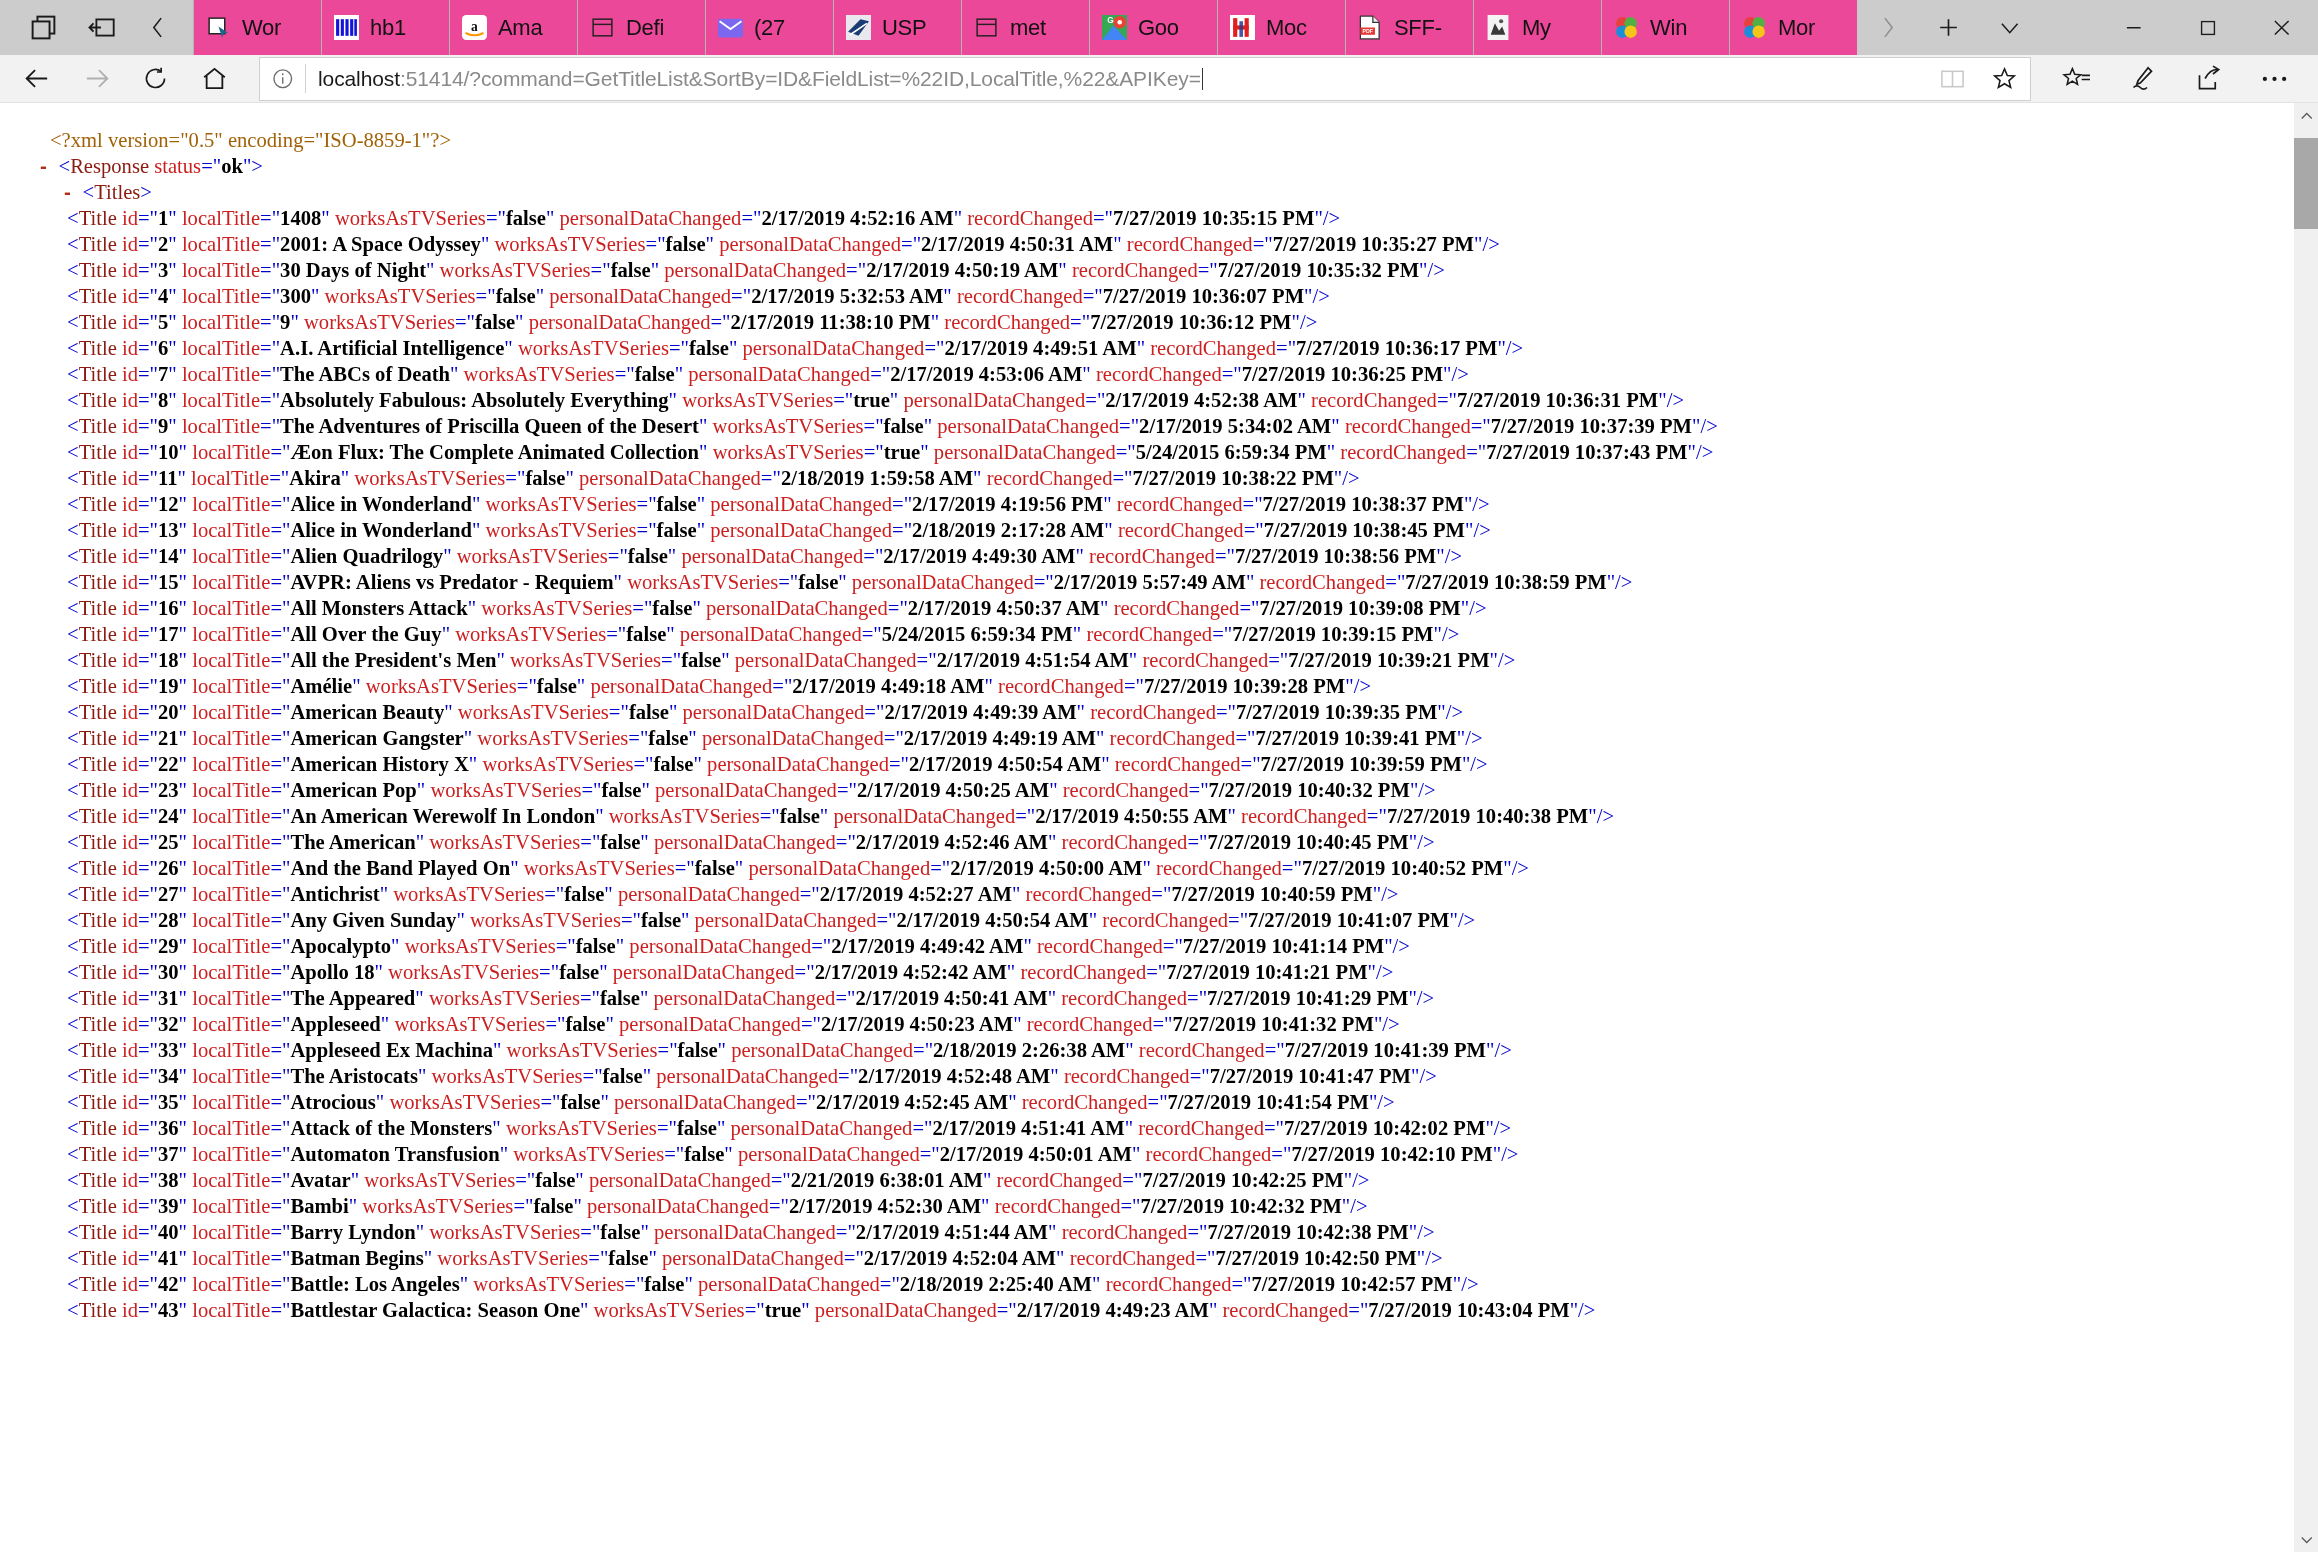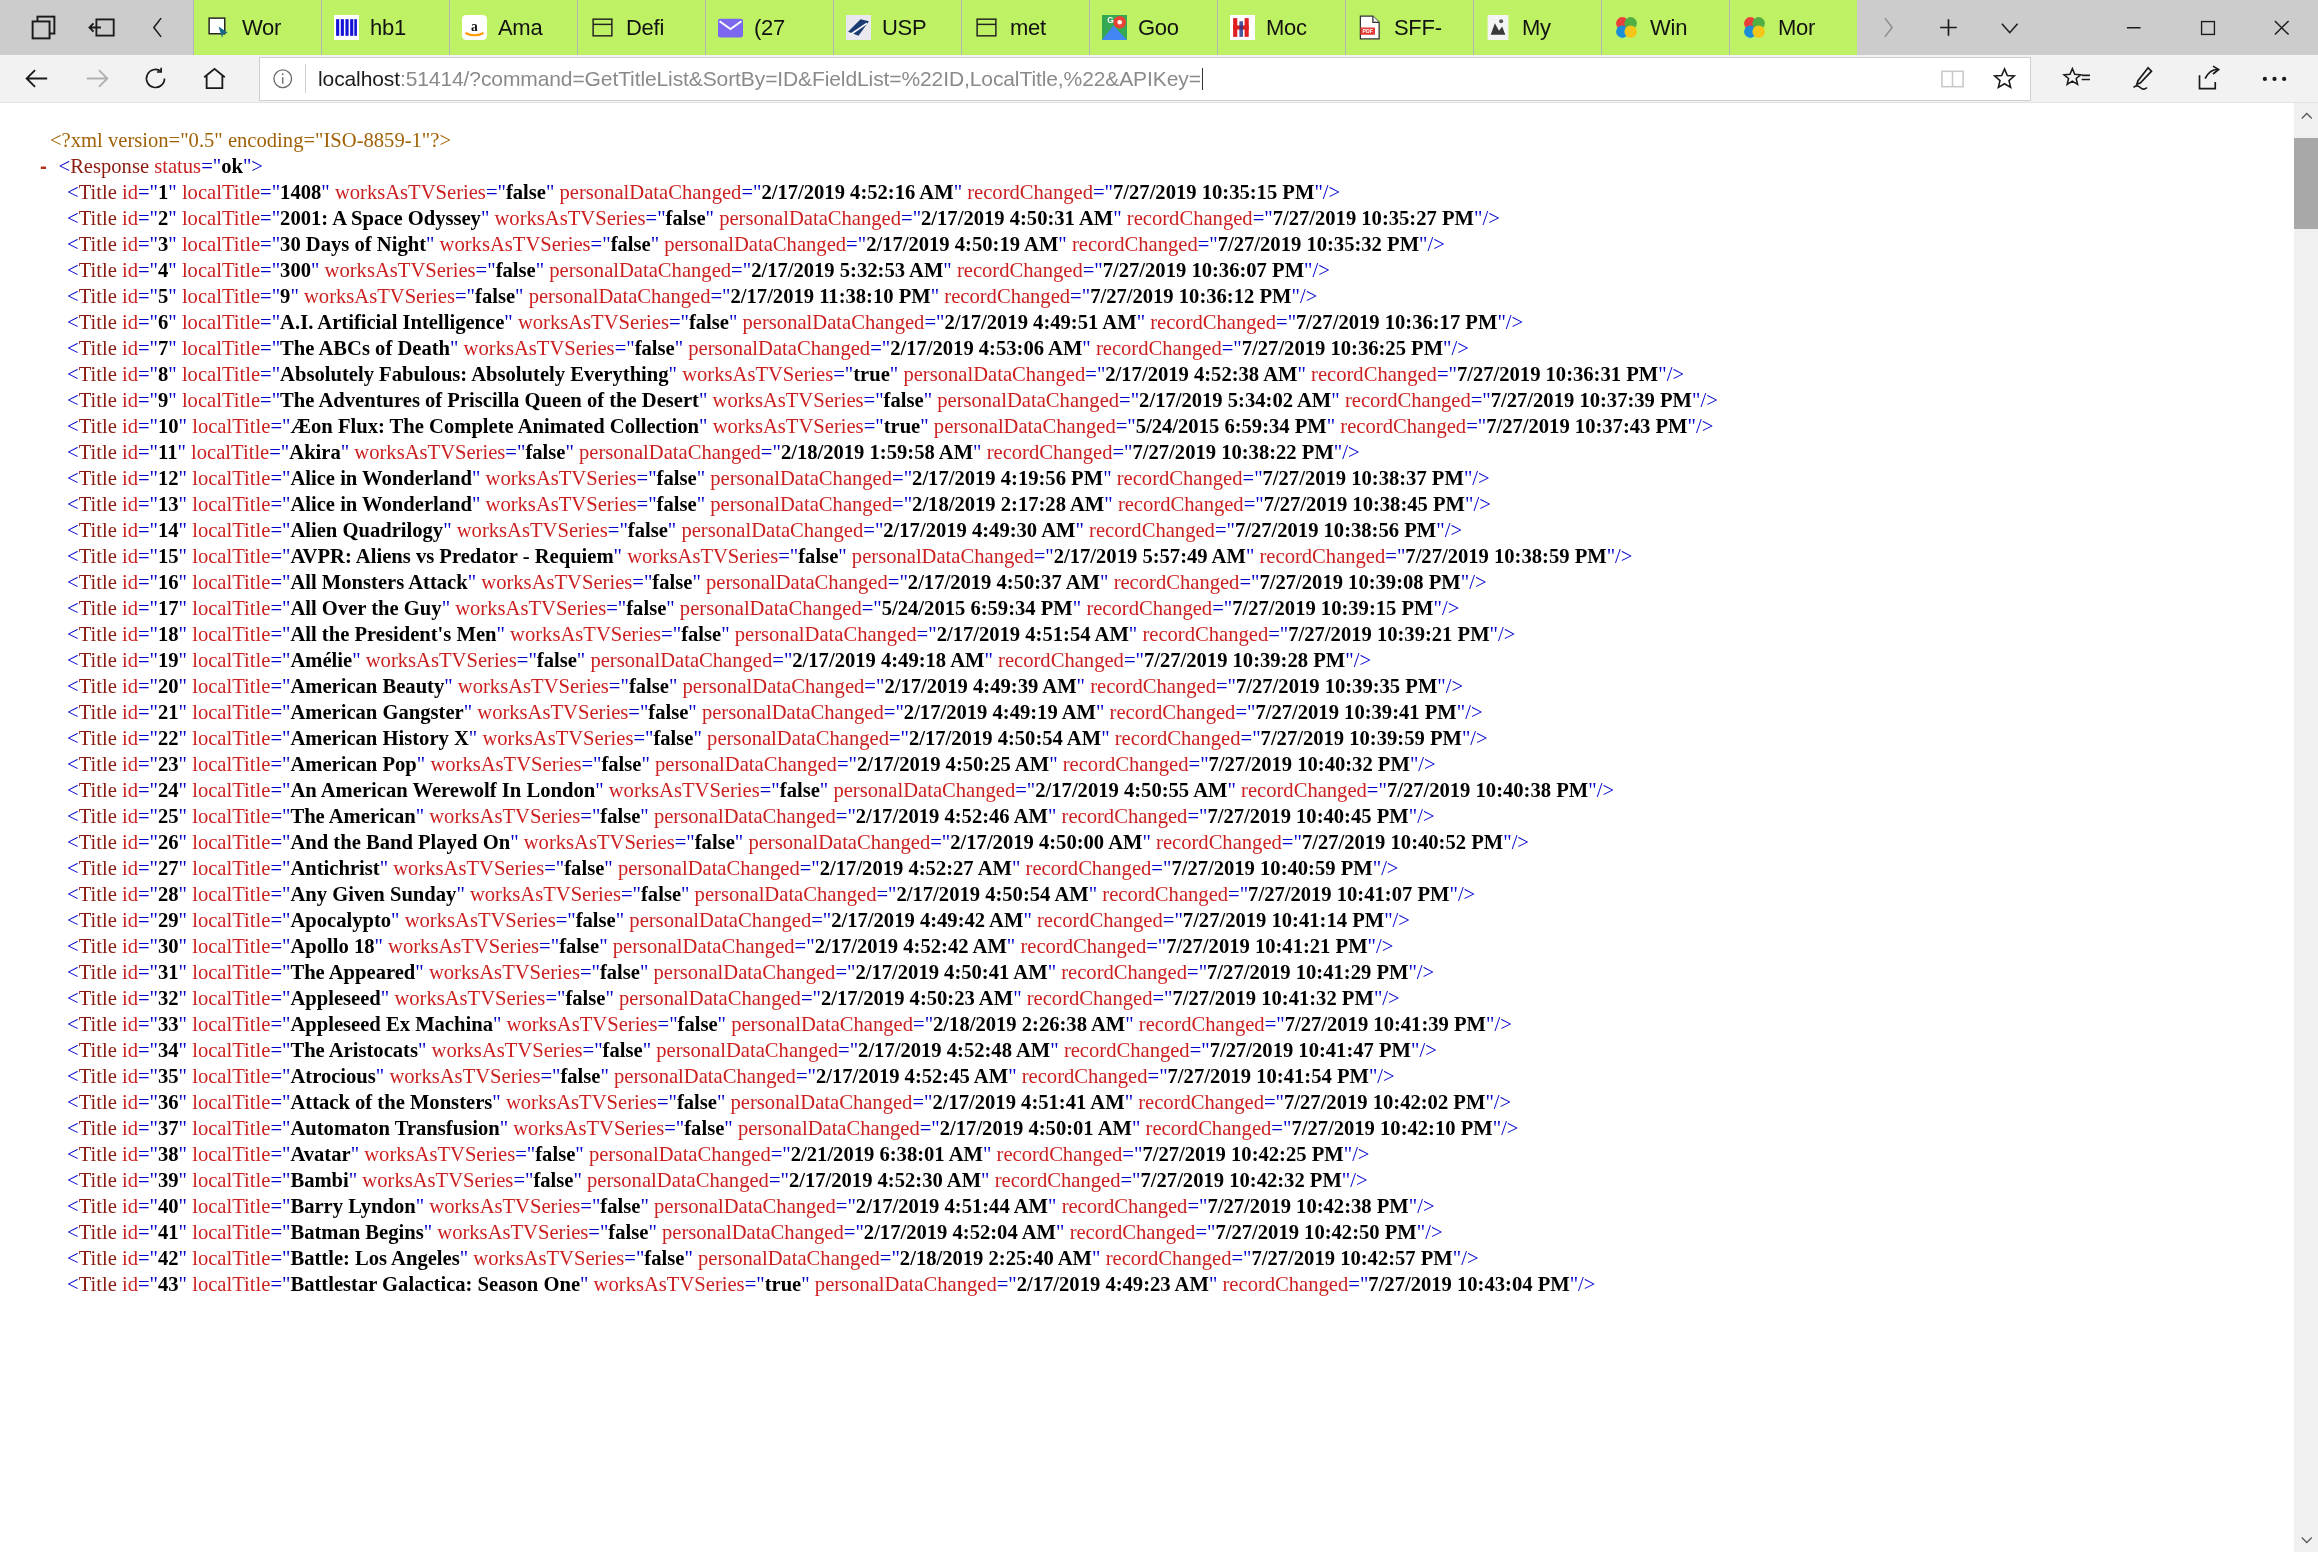--- a/index.html
+++ b/index.html
@@ -41,21 +41,21 @@
   }
   .tab {
     width: 128px;
     flex: 0 0 128px;
     height: 55px;
     display: flex;
     align-items: center;
     gap: 9.2px;
     padding: 0 10px;
     border-left: 0.8px solid #b4b4b4;
-    background: #bef264;
+    background: #ec4899;
     overflow: hidden;
     position: relative;
   }
   .tab:first-child { border-left: 0.8px solid #b4b4b4; }
   .tab .favicon {
     width: 29px; height: 29px;
     flex: 0 0 29px;
     display: flex; align-items: center; justify-content: center;
     overflow: hidden;
   }
@@ -508,20 +508,21 @@
         <circle cx="14" cy="4" r="2.2" fill="currentColor"></circle>
         <circle cx="24" cy="4" r="2.2" fill="currentColor"></circle>
       </svg>
   </div>
 </div>
 
 <div class="content">
   <div class="xmlview" id="xmlview">
       <div class="xline decl"><span class="dec">&lt;?xml </span><span class="dec">version</span><span class="dec">="</span><span class="dec">0.5</span><span class="dec">"</span> <span class="dec">encoding</span><span class="dec">="</span><span class="dec">ISO-8859-1</span><span class="dec">"</span><span class="dec">?&gt;</span></div>
       <div class="xline lvl1"><span class="minus">-</span><span class="tgb">&lt;</span><span class="tg">Response</span> <span class="at">status</span><span class="eq">="</span><span class="vl">ok</span><span class="eq">"</span><span class="tgb">&gt;</span></div>
+      <div class="xline lvl2"><span class="minus">-</span><span class="tgb">&lt;</span><span class="tg">Titles</span><span class="tgb">&gt;</span></div>
       <div class="xline node"><span class="tgb">&lt;</span><span class="tg">Title</span> <span class="at">id</span><span class="eq">="</span><span class="vl">1</span><span class="eq">"</span> <span class="at">localTitle</span><span class="eq">="</span><span class="vl">1408</span><span class="eq">"</span> <span class="at">worksAsTVSeries</span><span class="eq">="</span><span class="vl">false</span><span class="eq">"</span> <span class="at">personalDataChanged</span><span class="eq">="</span><span class="vl">2/17/2019 4:52:16 AM</span><span class="eq">"</span> <span class="at">recordChanged</span><span class="eq">="</span><span class="vl">7/27/2019 10:35:15 PM</span><span class="eq">"</span><span class="tgb">/&gt;</span></div>
       <div class="xline node"><span class="tgb">&lt;</span><span class="tg">Title</span> <span class="at">id</span><span class="eq">="</span><span class="vl">2</span><span class="eq">"</span> <span class="at">localTitle</span><span class="eq">="</span><span class="vl">2001: A Space Odyssey</span><span class="eq">"</span> <span class="at">worksAsTVSeries</span><span class="eq">="</span><span class="vl">false</span><span class="eq">"</span> <span class="at">personalDataChanged</span><span class="eq">="</span><span class="vl">2/17/2019 4:50:31 AM</span><span class="eq">"</span> <span class="at">recordChanged</span><span class="eq">="</span><span class="vl">7/27/2019 10:35:27 PM</span><span class="eq">"</span><span class="tgb">/&gt;</span></div>
       <div class="xline node"><span class="tgb">&lt;</span><span class="tg">Title</span> <span class="at">id</span><span class="eq">="</span><span class="vl">3</span><span class="eq">"</span> <span class="at">localTitle</span><span class="eq">="</span><span class="vl">30 Days of Night</span><span class="eq">"</span> <span class="at">worksAsTVSeries</span><span class="eq">="</span><span class="vl">false</span><span class="eq">"</span> <span class="at">personalDataChanged</span><span class="eq">="</span><span class="vl">2/17/2019 4:50:19 AM</span><span class="eq">"</span> <span class="at">recordChanged</span><span class="eq">="</span><span class="vl">7/27/2019 10:35:32 PM</span><span class="eq">"</span><span class="tgb">/&gt;</span></div>
       <div class="xline node"><span class="tgb">&lt;</span><span class="tg">Title</span> <span class="at">id</span><span class="eq">="</span><span class="vl">4</span><span class="eq">"</span> <span class="at">localTitle</span><span class="eq">="</span><span class="vl">300</span><span class="eq">"</span> <span class="at">worksAsTVSeries</span><span class="eq">="</span><span class="vl">false</span><span class="eq">"</span> <span class="at">personalDataChanged</span><span class="eq">="</span><span class="vl">2/17/2019 5:32:53 AM</span><span class="eq">"</span> <span class="at">recordChanged</span><span class="eq">="</span><span class="vl">7/27/2019 10:36:07 PM</span><span class="eq">"</span><span class="tgb">/&gt;</span></div>
       <div class="xline node"><span class="tgb">&lt;</span><span class="tg">Title</span> <span class="at">id</span><span class="eq">="</span><span class="vl">5</span><span class="eq">"</span> <span class="at">localTitle</span><span class="eq">="</span><span class="vl">9</span><span class="eq">"</span> <span class="at">worksAsTVSeries</span><span class="eq">="</span><span class="vl">false</span><span class="eq">"</span> <span class="at">personalDataChanged</span><span class="eq">="</span><span class="vl">2/17/2019 11:38:10 PM</span><span class="eq">"</span> <span class="at">recordChanged</span><span class="eq">="</span><span class="vl">7/27/2019 10:36:12 PM</span><span class="eq">"</span><span class="tgb">/&gt;</span></div>
       <div class="xline node"><span class="tgb">&lt;</span><span class="tg">Title</span> <span class="at">id</span><span class="eq">="</span><span class="vl">6</span><span class="eq">"</span> <span class="at">localTitle</span><span class="eq">="</span><span class="vl">A.I. Artificial Intelligence</span><span class="eq">"</span> <span class="at">worksAsTVSeries</span><span class="eq">="</span><span class="vl">false</span><span class="eq">"</span> <span class="at">personalDataChanged</span><span class="eq">="</span><span class="vl">2/17/2019 4:49:51 AM</span><span class="eq">"</span> <span class="at">recordChanged</span><span class="eq">="</span><span class="vl">7/27/2019 10:36:17 PM</span><span class="eq">"</span><span class="tgb">/&gt;</span></div>
       <div class="xline node"><span class="tgb">&lt;</span><span class="tg">Title</span> <span class="at">id</span><span class="eq">="</span><span class="vl">7</span><span class="eq">"</span> <span class="at">localTitle</span><span class="eq">="</span><span class="vl">The ABCs of Death</span><span class="eq">"</span> <span class="at">worksAsTVSeries</span><span class="eq">="</span><span class="vl">false</span><span class="eq">"</span> <span class="at">personalDataChanged</span><span class="eq">="</span><span class="vl">2/17/2019 4:53:06 AM</span><span class="eq">"</span> <span class="at">recordChanged</span><span class="eq">="</span><span class="vl">7/27/2019 10:36:25 PM</span><span class="eq">"</span><span class="tgb">/&gt;</span></div>
       <div class="xline node"><span class="tgb">&lt;</span><span class="tg">Title</span> <span class="at">id</span><span class="eq">="</span><span class="vl">8</span><span class="eq">"</span> <span class="at">localTitle</span><span class="eq">="</span><span class="vl">Absolutely Fabulous: Absolutely Everything</span><span class="eq">"</span> <span class="at">worksAsTVSeries</span><span class="eq">="</span><span class="vl">true</span><span class="eq">"</span> <span class="at">personalDataChanged</span><span class="eq">="</span><span class="vl">2/17/2019 4:52:38 AM</span><span class="eq">"</span> <span class="at">recordChanged</span><span class="eq">="</span><span class="vl">7/27/2019 10:36:31 PM</span><span class="eq">"</span><span class="tgb">/&gt;</span></div>
       <div class="xline node"><span class="tgb">&lt;</span><span class="tg">Title</span> <span class="at">id</span><span class="eq">="</span><span class="vl">9</span><span class="eq">"</span> <span class="at">localTitle</span><span class="eq">="</span><span class="vl">The Adventures of Priscilla Queen of the Desert</span><span class="eq">"</span> <span class="at">worksAsTVSeries</span><span class="eq">="</span><span class="vl">false</span><span class="eq">"</span> <span class="at">personalDataChanged</span><span class="eq">="</span><span class="vl">2/17/2019 5:34:02 AM</span><span class="eq">"</span> <span class="at">recordChanged</span><span class="eq">="</span><span class="vl">7/27/2019 10:37:39 PM</span><span class="eq">"</span><span class="tgb">/&gt;</span></div>
       <div class="xline node"><span class="tgb">&lt;</span><span class="tg">Title</span> <span class="at">id</span><span class="eq">="</span><span class="vl">10</span><span class="eq">"</span> <span class="at">localTitle</span><span class="eq">="</span><span class="vl">Æon Flux: The Complete Animated Collection</span><span class="eq">"</span> <span class="at">worksAsTVSeries</span><span class="eq">="</span><span class="vl">true</span><span class="eq">"</span> <span class="at">personalDataChanged</span><span class="eq">="</span><span class="vl">5/24/2015 6:59:34 PM</span><span class="eq">"</span> <span class="at">recordChanged</span><span class="eq">="</span><span class="vl">7/27/2019 10:37:43 PM</span><span class="eq">"</span><span class="tgb">/&gt;</span></div>

